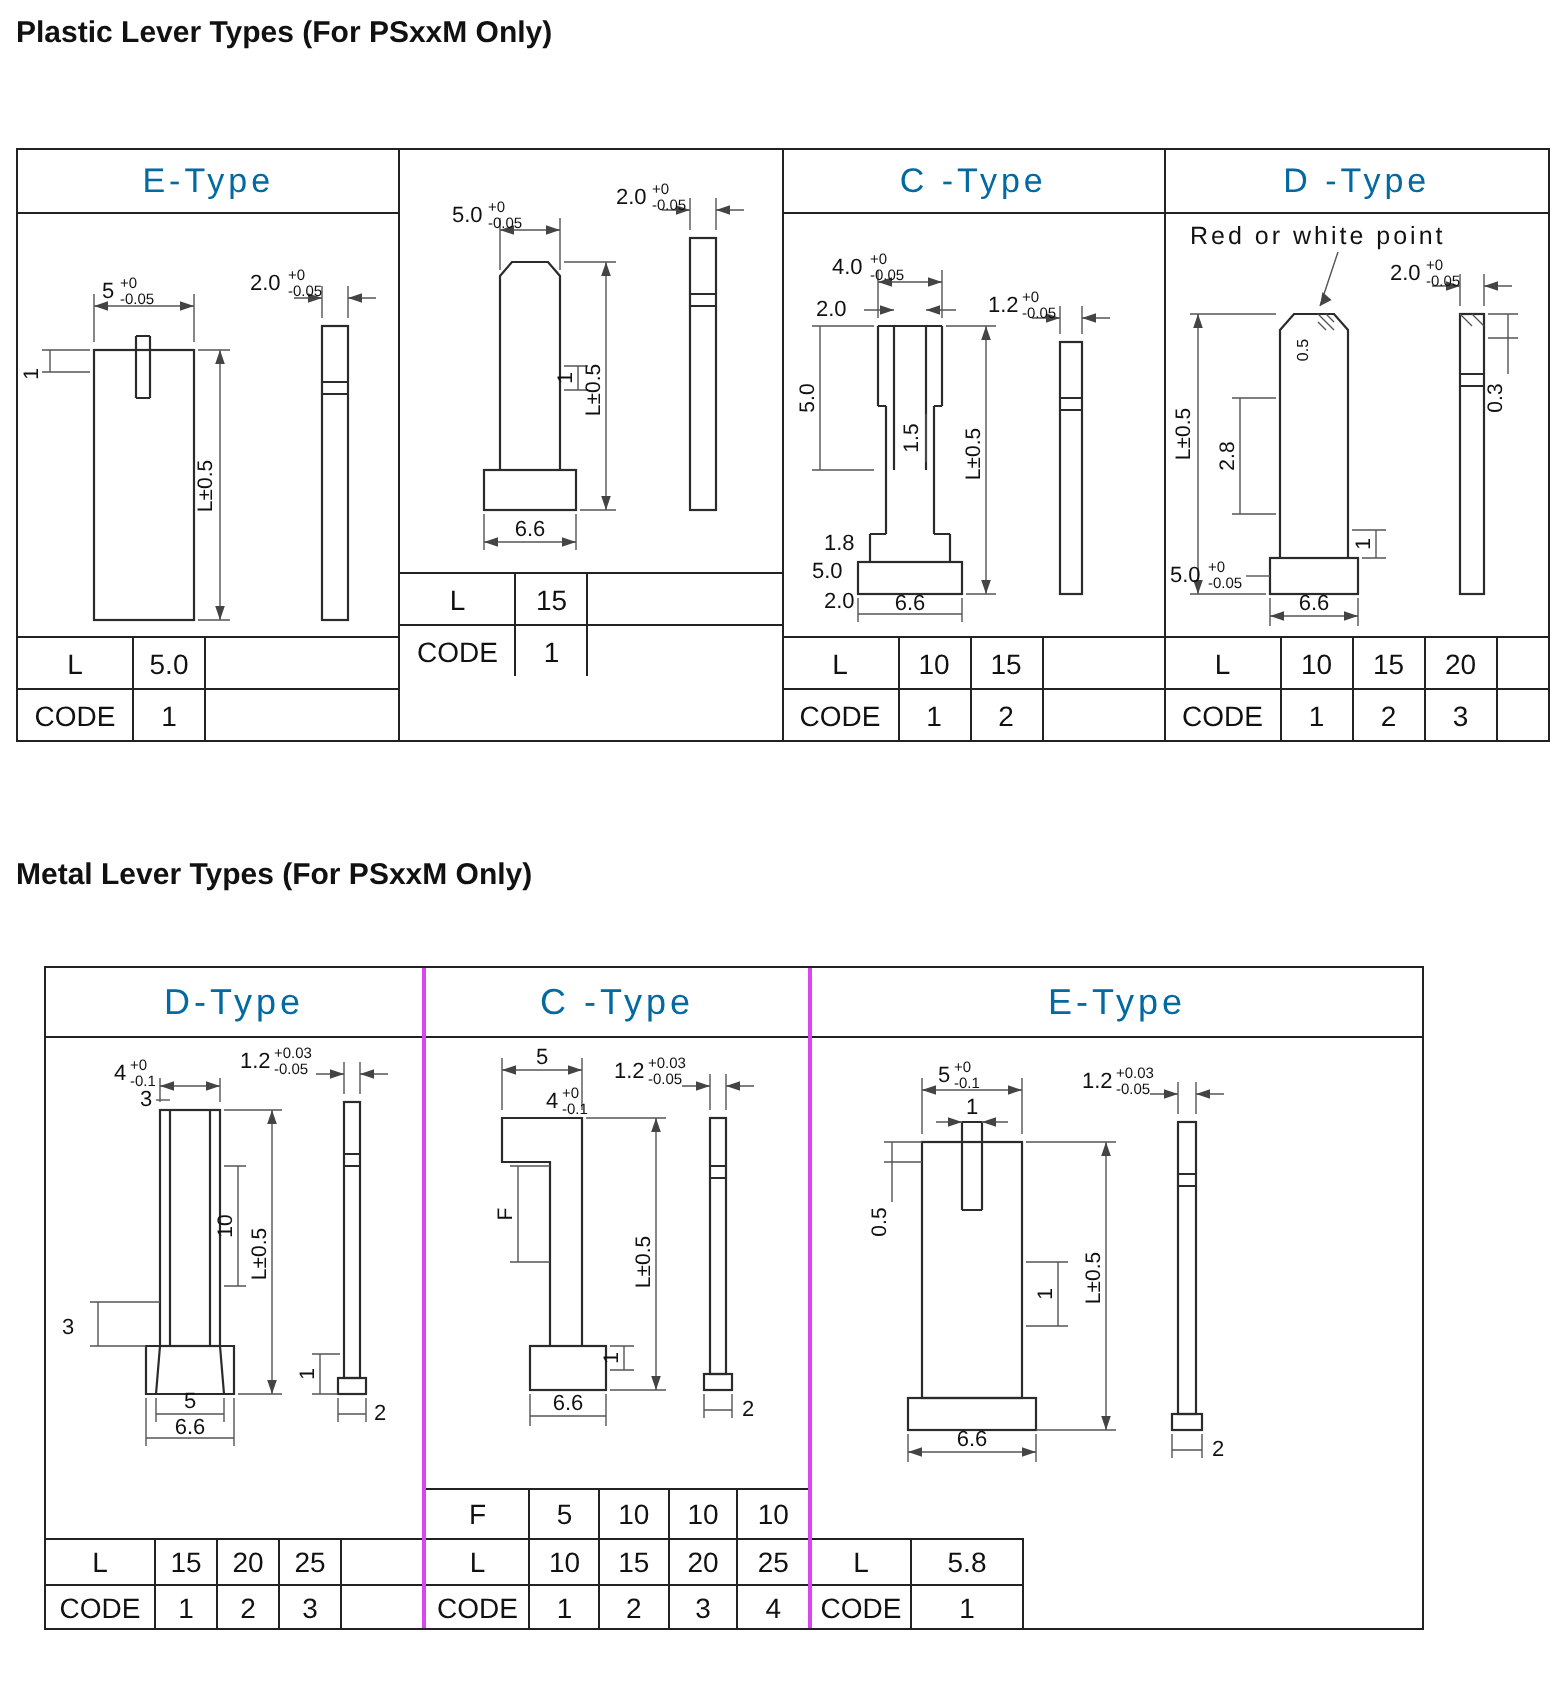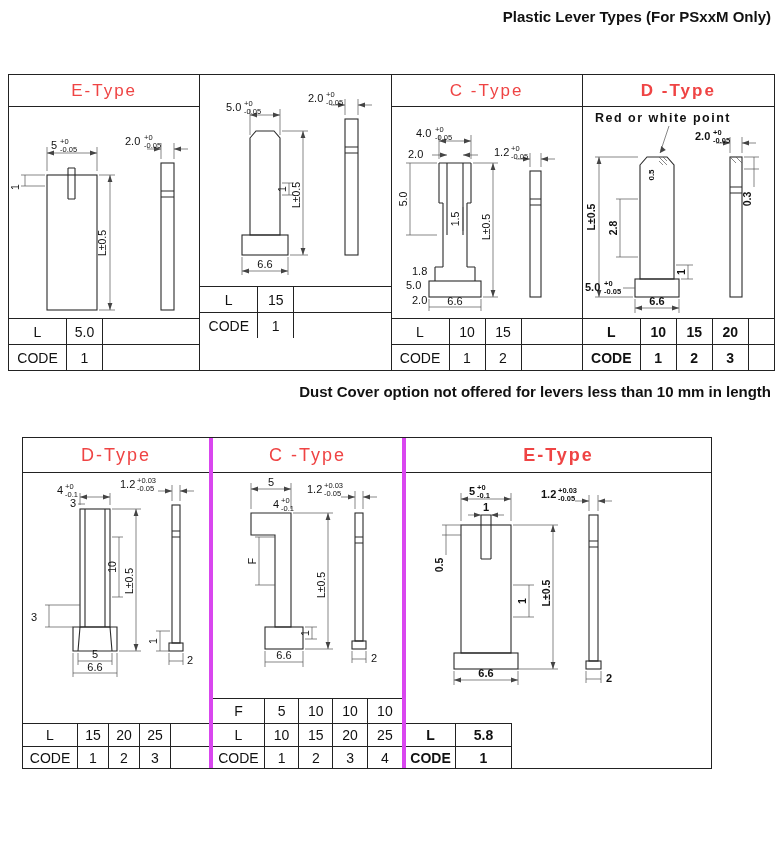--- a/index.html
+++ b/index.html
@@ -2,34 +2,34 @@
 <html><head>
 <meta charset="utf-8">
 <style>
   * { margin:0; padding:0; box-sizing:border-box; }
   html,body { background:#fff; }
   body {
     width:779px; height:852px;
     font-family:"Liberation Sans", sans-serif;
     color:#111;
   }
-  .sheet { position:relative; width:779px; height:852px; padding:8px; overflow:hidden;text-align:right; }
+  .sheet { position:relative; width:779px; height:852px; padding:8px; overflow:hidden; }
   .sec-title { font-size:15px; font-weight:bold; line-height:18px; }
   .note { margin-top:12px; font-size:15px; font-weight:bold; line-height:18px; }
   .mtitle { margin-top:58px; }
 
   
   .ptable { margin-top:48px; width:767px; border:1.5px solid #222; display:grid; grid-template-columns:repeat(4,1fr); }
   .mtable { margin-top:36px; margin-left:14px; width:690px; border:1.5px solid #222; display:flex; }
   .col { border-right:1px solid #222; overflow:hidden; }
-  .col:last-child, .mcol:last-child { border-right:none;font-weight:bold; }
-  .mcol { border-right:4px solid #d946ef; overflow:hidden; }
+  .col:last-child, .mcol:last-child { border-right:none; }
+  .mcol { border-right:2px solid #d946ef; overflow:hidden; }
   .mcol-d { width:190px; } .mcol-c { width:193px; } .mcol-e { flex:1; }
   .hdr { height:32px; border-bottom:1px solid #222; display:flex; align-items:center; justify-content:center;
-         font-size:17px; letter-spacing:2px; color:#ef4444; }
+         font-size:17px; letter-spacing:2px; color:#0369a1; }
   .mhdr { height:35px; font-size:18px; }
   svg.draw { display:block; }
 
   
   .mini { display:flex; height:26px; border-top:1px solid #222; font-size:14px; }
   .mini-m { display:flex; height:23px; border-top:1px solid #222; font-size:14px; }
   .mini-m.code { height:22px; }
   .mini-m.frow { height:25px; }
   .spacer25 { height:25px; }
   .mini .c, .mini-m .c { border-right:1px solid #222; display:flex; align-items:center; justify-content:center; }
@@ -253,22 +253,22 @@
       <div class="mini">
         <div class="c lab">CODE</div>
         <div class="c val">1</div>
         <div class="c val">2</div>
         <div class="c val">3</div>
         <div class="fill"></div>
       </div>
     </div>
   </div>
 
-  <p class="note">Dust Cover option not offered for levers less than 10 mm in length</p>
-
+
+  <h2 class="sec-title mtitle">Metal Lever Types (For PSxxM Only)</h2>
 
   <div class="mtable">
 
     <div class="mcol mcol-d">
       <div class="hdr mhdr">D-Type</div>
       <svg class="draw" width="190" height="225" viewBox="0 0 190 225">
         <g>
           <rect class="ln" x="57" y="36" width="30" height="118"></rect>
           <path class="ln" d="M62,36 V154 M82,36 V154"></path>
           <path class="ln" d="M50,154 H94 V178 H50 Z"></path>

